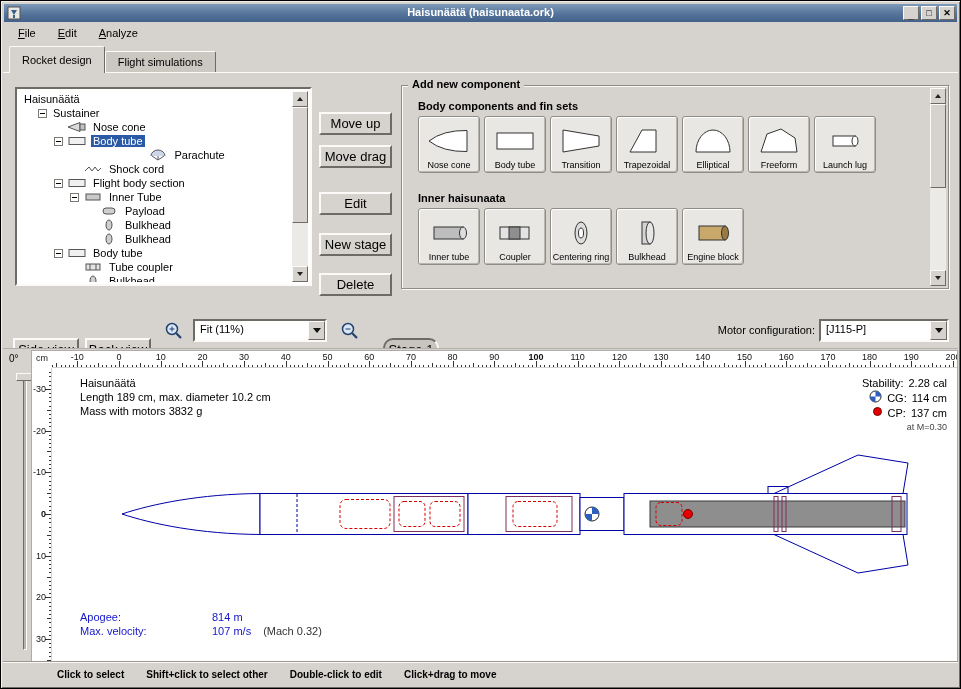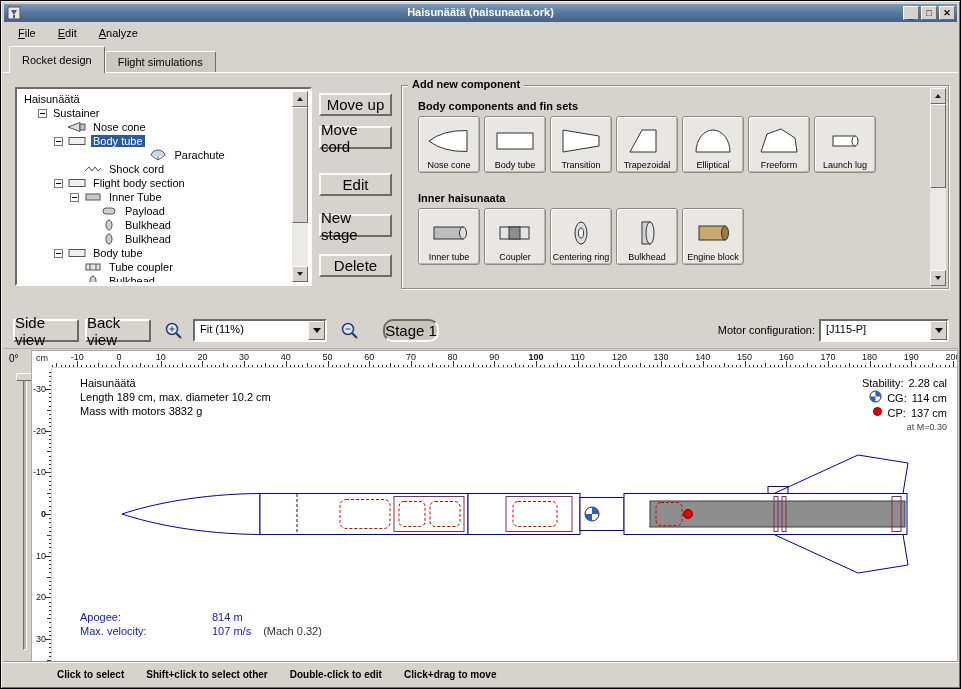--- a/index.html
+++ b/index.html
@@ -28,21 +28,21 @@
   
   .tabs { position:absolute; left:8px; top:45px; height:27px; display:flex; align-items:flex-end; }
   .tab { position:relative; border:1px solid #6e6a65; border-bottom:none;
     border-top-color:#fbfaf8; border-left-color:#fbfaf8; padding:4px 12px 0 12px;
     background:#cbc8c1; height:22px; border-radius:2px 2px 0 0; }
   .tab.active { background:#d6d3ce; height:27px; padding-top:7px; z-index:3; }
   .content-line { position:absolute; left:2px; top:71px; right:2px; border-top:1px solid #fbfaf8; }
   
   .sunken { border:2px solid; border-color:#6e6a65 #fbfaf8 #fbfaf8 #6e6a65; }
   .btn { position:absolute; border:2px solid; border-color:#fbfaf8 #6e6a65 #6e6a65 #fbfaf8;
-    background:#d6d3ce; display:flex; align-items:center; justify-content:center; font-size:15px; }
+    background:#d6d3ce; display:flex; align-items:center; justify-content:center; font-size:13px;margin-top:19px; }
   .btn.pressed { border-color:#6e6a65 #fbfaf8 #fbfaf8 #6e6a65; background:#c8c5bf;border-radius:10px; }
   
   .treepanel { position:absolute; left:14px; top:86px; width:297px; height:199px; background:#fff; }
   .tree { position:absolute; left:2px; top:3px; right:18px; bottom:2px; overflow:hidden; }
   .tree-row { height:14px; display:flex; align-items:center; white-space:nowrap; }
   .expander { width:9px; height:9px; margin-right:4px; flex:none; display:inline-flex; }
   .tspacer { width:13px; flex:none; }
   .ticon { width:21px; height:12px; margin-right:3px; flex:none; display:inline-flex; align-items:center; }
   .tlabel { padding:0 2px; }
   .tlabel.selected { background:#2a59a6; color:#fff; }
@@ -297,21 +297,21 @@
           <span class="arr-up"></span>
         </div>
       <div class="sb-thumb" style="top:16px; height:116px;"></div>
       <div class="sb-btn" style="bottom:0;">
           <span class="arr-down"></span>
         </div>
     </div>
   </div>
 
   <div class="btn" style="left:318px; top:92px;  width:73px; height:23px;">Move up</div>
-  <div class="btn" style="left:318px; top:125px; width:73px; height:23px;">Move cord</div>
+  <div class="btn" style="left:318px; top:125px; width:73px; height:23px;">Move drag</div>
   <div class="btn" style="left:318px; top:172px; width:73px; height:23px;">Edit</div>
   <div class="btn" style="left:318px; top:213px; width:73px; height:23px;">New stage</div>
   <div class="btn" style="left:318px; top:253px; width:73px; height:23px;">Delete</div>
 
   <div class="groupbox">
     <span class="grouptitle">Add new component</span>
     <span class="sectlabel" style="left:16px; top:14px;">Body components and fin sets</span>
     <div class="comp-row" id="bodyrow" style="left:16px; top:30px;">
         <div class="comp-btn">
           <span class="cicon">

